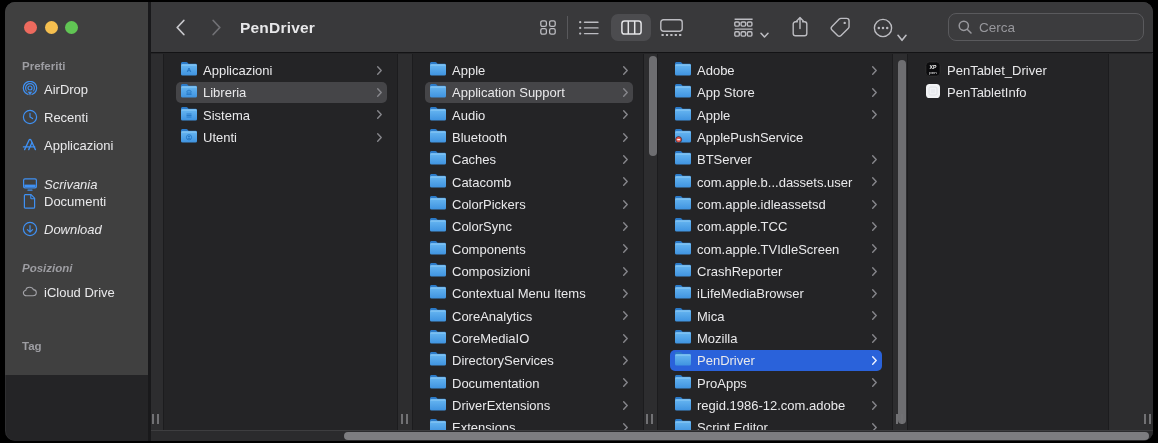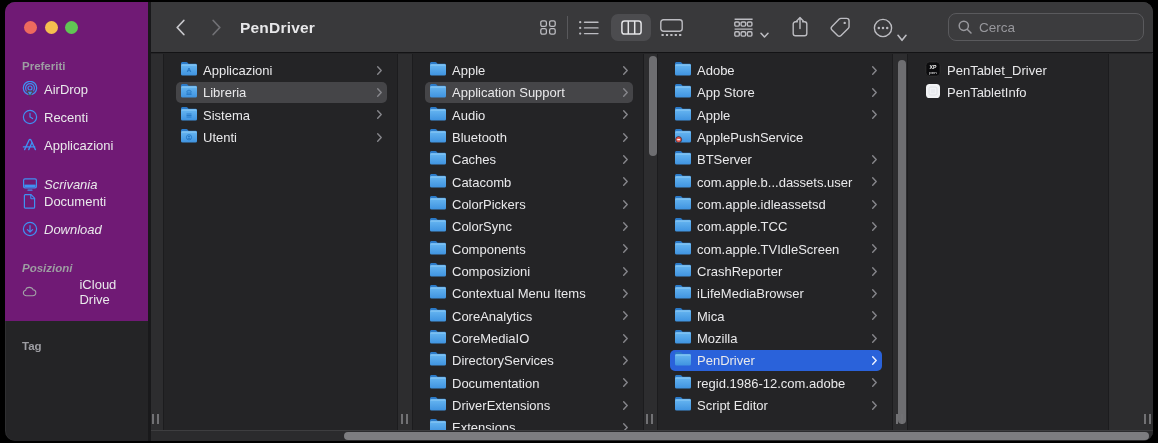--- a/index.html
+++ b/index.html
@@ -4,21 +4,21 @@
 <style>
   * { margin:0; padding:0; box-sizing:border-box; }
   html,body { width:1158px; height:443px; background:#000; overflow:hidden;
     font-family:"Liberation Sans", sans-serif; }
   .win { position:absolute; left:5px; top:2px; width:1148px; height:439px;
     border-radius:10px; background:#242426; overflow:hidden;
     box-shadow: inset 0 1px 0 rgba(255,255,255,.10), inset 1px 0 0 rgba(255,255,255,.05), inset -1px 0 0 rgba(255,255,255,.07);
   }
   .abs { position:absolute; }
   
-  .sidebar { position:absolute; left:0; top:0; width:143px; height:319px; background:#701a75; }
+  .sidebar { position:absolute; left:0; top:0; width:143px; height:373px; background:#404040; }
   .sbdivider { position:absolute; left:143px; top:0; width:3px; height:439px; background:#19191b; }
   .tl { position:absolute; top:19px; width:13px; height:13px; border-radius:50%; }
   .sbhead { position:absolute; left:17px; font-size:11.5px; font-weight:bold; color:#9d9da2; }
   .sbrow { position:absolute; left:17px; height:28px; display:flex; align-items:center; color:#e9e9eb; font-size:13px; }
   .sbrow svg { margin-right:6px; }
   
   .toolbar { position:absolute; left:146px; top:0; right:0; height:51px; background:#39393b; border-bottom:1px solid #131315; }
   .title { position:absolute; left:235px; top:17px; font-size:15.5px; font-weight:bold; color:#e7e7e9; letter-spacing:.2px; }
   .colbtn { position:absolute; left:606px; top:12px; width:40px; height:27px; border-radius:7px; background:#4c4c4f; }
   .search { position:absolute; left:943px; top:11px; width:196px; height:28px; border-radius:8px;
@@ -96,21 +96,21 @@
         <span>Documenti</span>
       </div>
     <div class="sbrow" style="top:213px;font-style:italic;" id="sb-down">
         <svg width="16" height="16" viewBox="0 0 16 16">
           <circle cx="8" cy="8" r="6.6" fill="none" stroke="#3f90f2" stroke-width="1.2"></circle>
           <path d="M8,4.6 V11 M5.4,8.6 L8,11.2 L10.6,8.6" fill="none" stroke="#3f90f2" stroke-width="1.2" stroke-linecap="round" stroke-linejoin="round"></path>
         </svg>
         <span>Download</span>
       </div>
     <div class="sbhead" style="top:260px;font-style:italic;">Posizioni</div>
-    <div class="sbrow" style="top:276px;gap:36px;" id="sb-icloud">
+    <div class="sbrow" style="top:276px;" id="sb-icloud">
         <svg width="16" height="16" viewBox="0 0 16 16">
           <path d="M4.6,11.8 c-1.8,0 -3.2,-1.2 -3.2,-2.8 c0,-1.4 1,-2.5 2.4,-2.8 c0.2,-1.7 1.9,-3 3.9,-3 c1.7,0 3.2,1 3.7,2.4 c1.6,0.1 2.9,1.3 2.9,2.9 c0,1.8 -1.5,3.3 -3.4,3.3 z" fill="none" stroke="#a2a2a7" stroke-width="1.1"></path>
         </svg>
         <span>iCloud Drive</span>
       </div>
     <div class="sbhead" style="top:310px;margin-top:28px;">Tag</div>
   </div>
   <div class="sbdivider"></div>
 
   <div class="toolbar"></div>
@@ -832,20 +832,37 @@
                     <stop offset="1" stop-color="#3f93e0"></stop>
                   </linearGradient>
                 </defs>
                 <path d="M1.5,1.1 h3.9 c0.6,0 1,0.2 1.3,0.6 l0.9,1.1 h6.9 c0.8,0 1.5,0.7 1.5,1.5 v8 c0,0.8 -0.7,1.5 -1.5,1.5 h-13 c-0.8,0 -1.5,-0.7 -1.5,-1.5 v-9.7 c0,-0.8 0.7,-1.5 1.5,-1.5 z" fill="#2b7ac8"></path>
                 <rect x="0" y="3.3" width="16" height="11.2" rx="1.5" fill="url(#fg)"></rect>
                 <rect x="0.2" y="3.4" width="15.6" height="1" rx="0.5" fill="#8fcbf5"></rect>
               </svg></span>
             <span class="tx">PenDriver</span>
             <span class="ch"><svg width="5" height="9" viewBox="0 0 5 9">
                 <path d="M0.7,0.8 L4.2,4.5 L0.7,8.2" stroke="#f0f4ff" stroke-width="1.4" fill="none" stroke-linecap="round" stroke-linejoin="round"></path>
+              </svg></span>
+          </div>
+          <div class="row">
+            <span class="ic"><svg width="16" height="15" viewBox="0 0 16 15">
+                <defs>
+                  <linearGradient id="fg" x1="0" y1="0" x2="0" y2="1">
+                    <stop offset="0" stop-color="#67b6f1"></stop>
+                    <stop offset="1" stop-color="#3f93e0"></stop>
+                  </linearGradient>
+                </defs>
+                <path d="M1.5,1.1 h3.9 c0.6,0 1,0.2 1.3,0.6 l0.9,1.1 h6.9 c0.8,0 1.5,0.7 1.5,1.5 v8 c0,0.8 -0.7,1.5 -1.5,1.5 h-13 c-0.8,0 -1.5,-0.7 -1.5,-1.5 v-9.7 c0,-0.8 0.7,-1.5 1.5,-1.5 z" fill="#2b7ac8"></path>
+                <rect x="0" y="3.3" width="16" height="11.2" rx="1.5" fill="url(#fg)"></rect>
+                <rect x="0.2" y="3.4" width="15.6" height="1" rx="0.5" fill="#8fcbf5"></rect>
+              </svg></span>
+            <span class="tx">ProApps</span>
+            <span class="ch"><svg width="5" height="9" viewBox="0 0 5 9">
+                <path d="M0.7,0.8 L4.2,4.5 L0.7,8.2" stroke="#86868b" stroke-width="1.4" fill="none" stroke-linecap="round" stroke-linejoin="round"></path>
               </svg></span>
           </div>
           <div class="row">
             <span class="ic"><svg width="16" height="15" viewBox="0 0 16 15">
                 <defs>
                   <linearGradient id="fg" x1="0" y1="0" x2="0" y2="1">
                     <stop offset="0" stop-color="#67b6f1"></stop>
                     <stop offset="1" stop-color="#3f93e0"></stop>
                   </linearGradient>
                 </defs>

